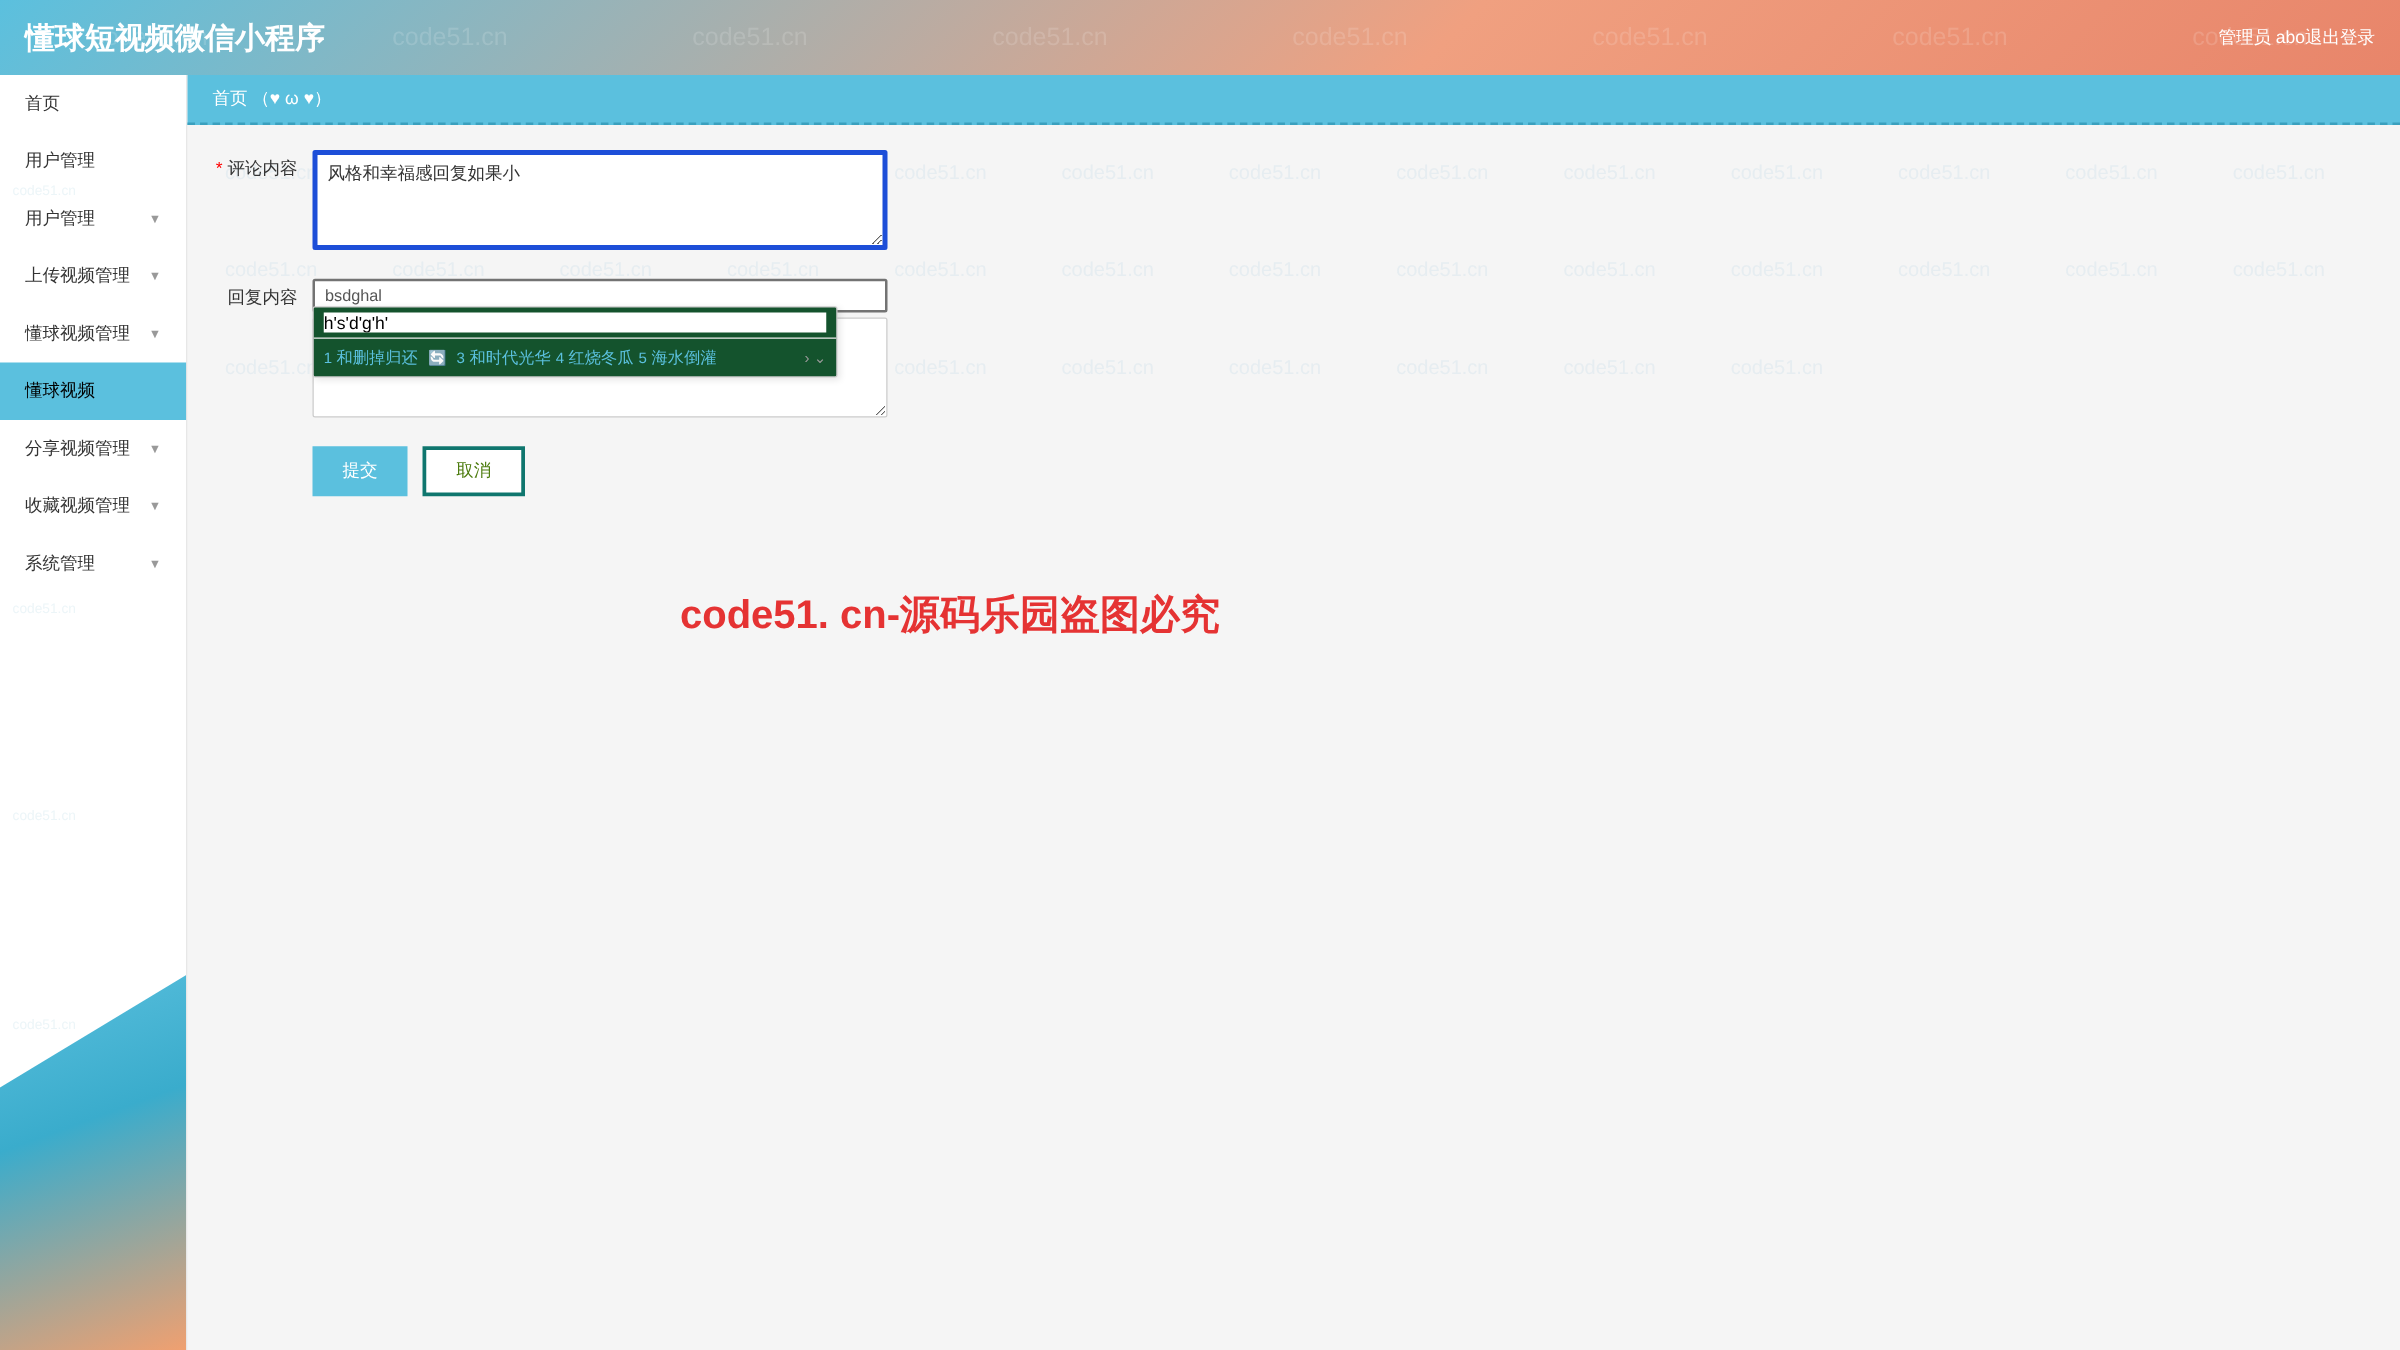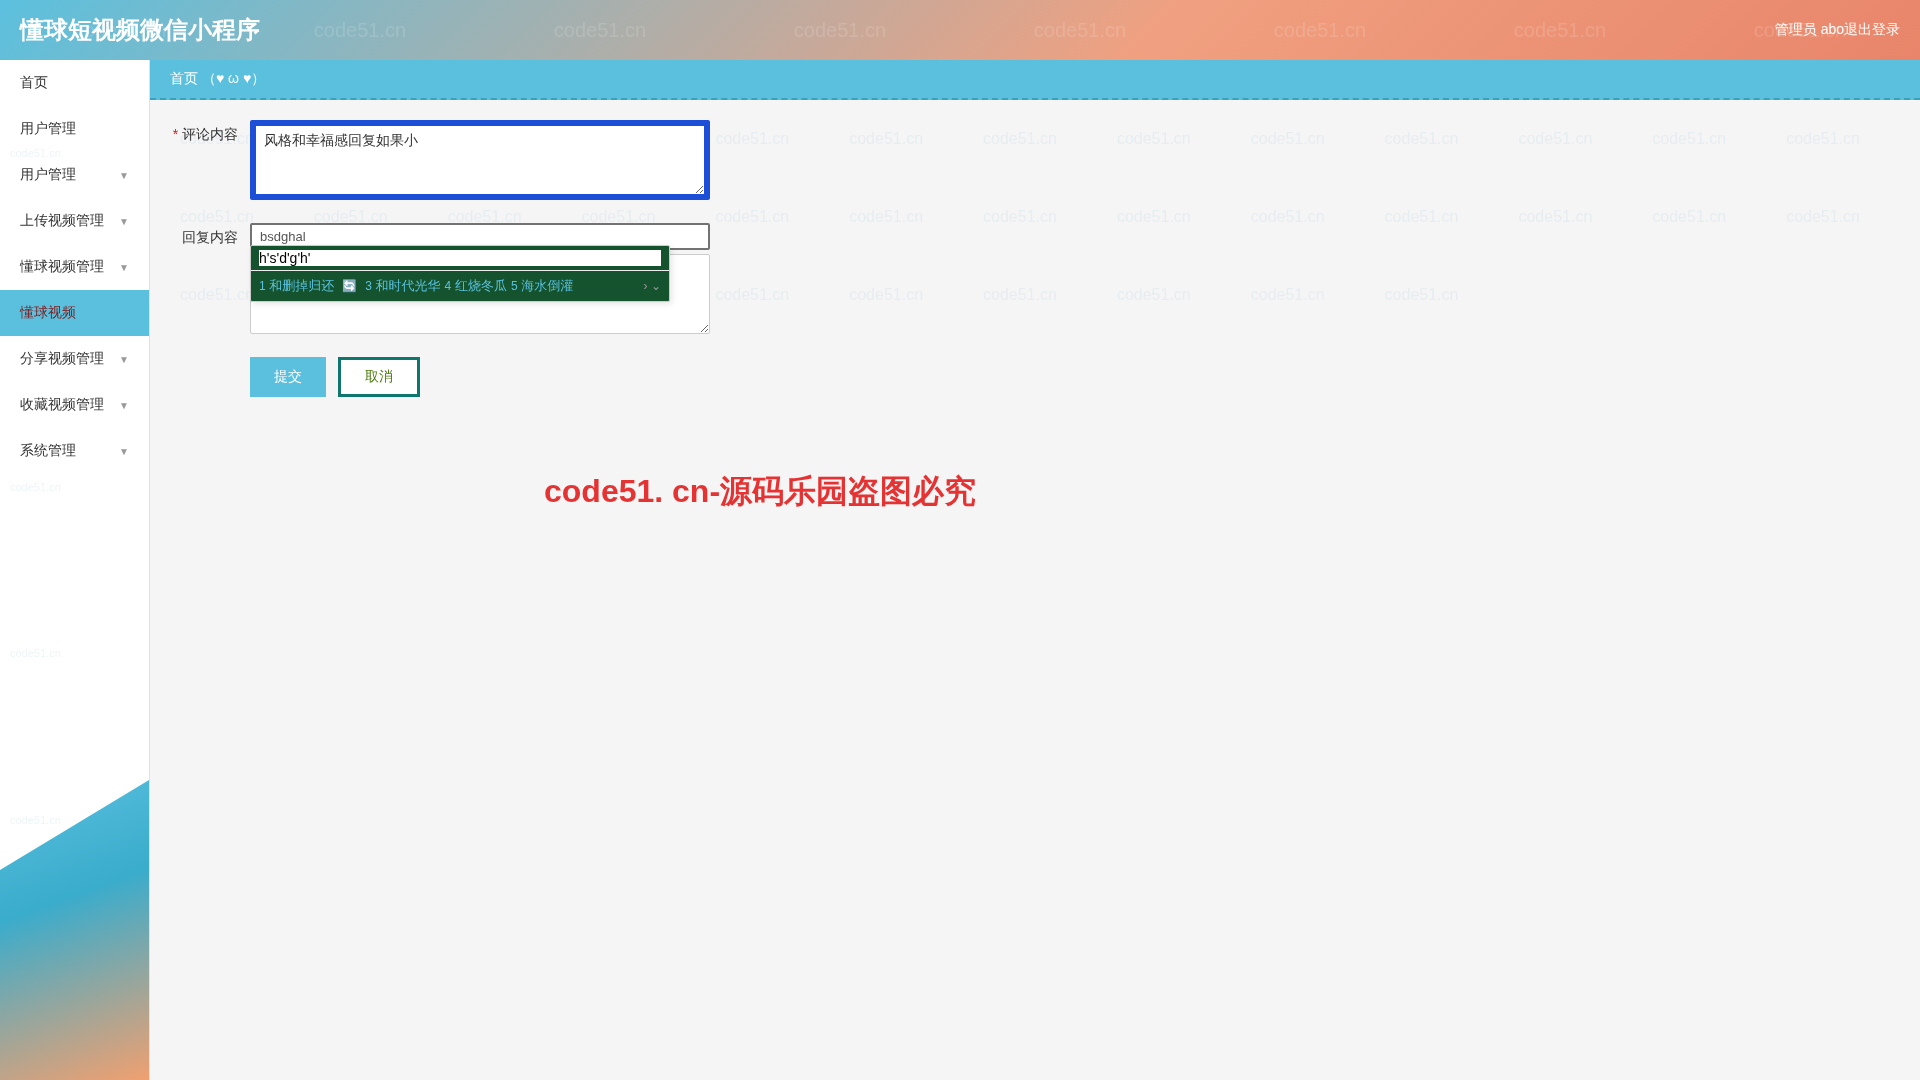--- a/index.html
+++ b/index.html
@@ -84,21 +84,21 @@
       cursor: pointer;
       font-size: 14px;
       position: relative;
       z-index: 1;
       display: flex;
       align-items: center;
       justify-content: space-between;
     }
     .sidebar-item.active {
       background: #5bc0de;
-      color: #7f1d1d;
+      color: #000000;
     }
     .sidebar-item .arrow {
       font-size: 10px;
       color: #999;
     }
 
     
     .main {
       flex: 1;
       background: #f5f5f5;
@@ -141,21 +141,21 @@
       font-size: 14px;
       flex-shrink: 0;
     }
     .form-control {
       flex: 1;
       max-width: 460px;
     }
     textarea.input-field {
       width: 100%;
       height: 80px;
-      border: 6px solid #1d4ed8;
+      border: 4px solid #1d4ed8;
       border-radius: 2px;
       padding: 6px 8px;
       font-size: 14px;
       font-family: inherit;
       resize: vertical;
       color: #333;
     }
 
     
     .reply-container {

